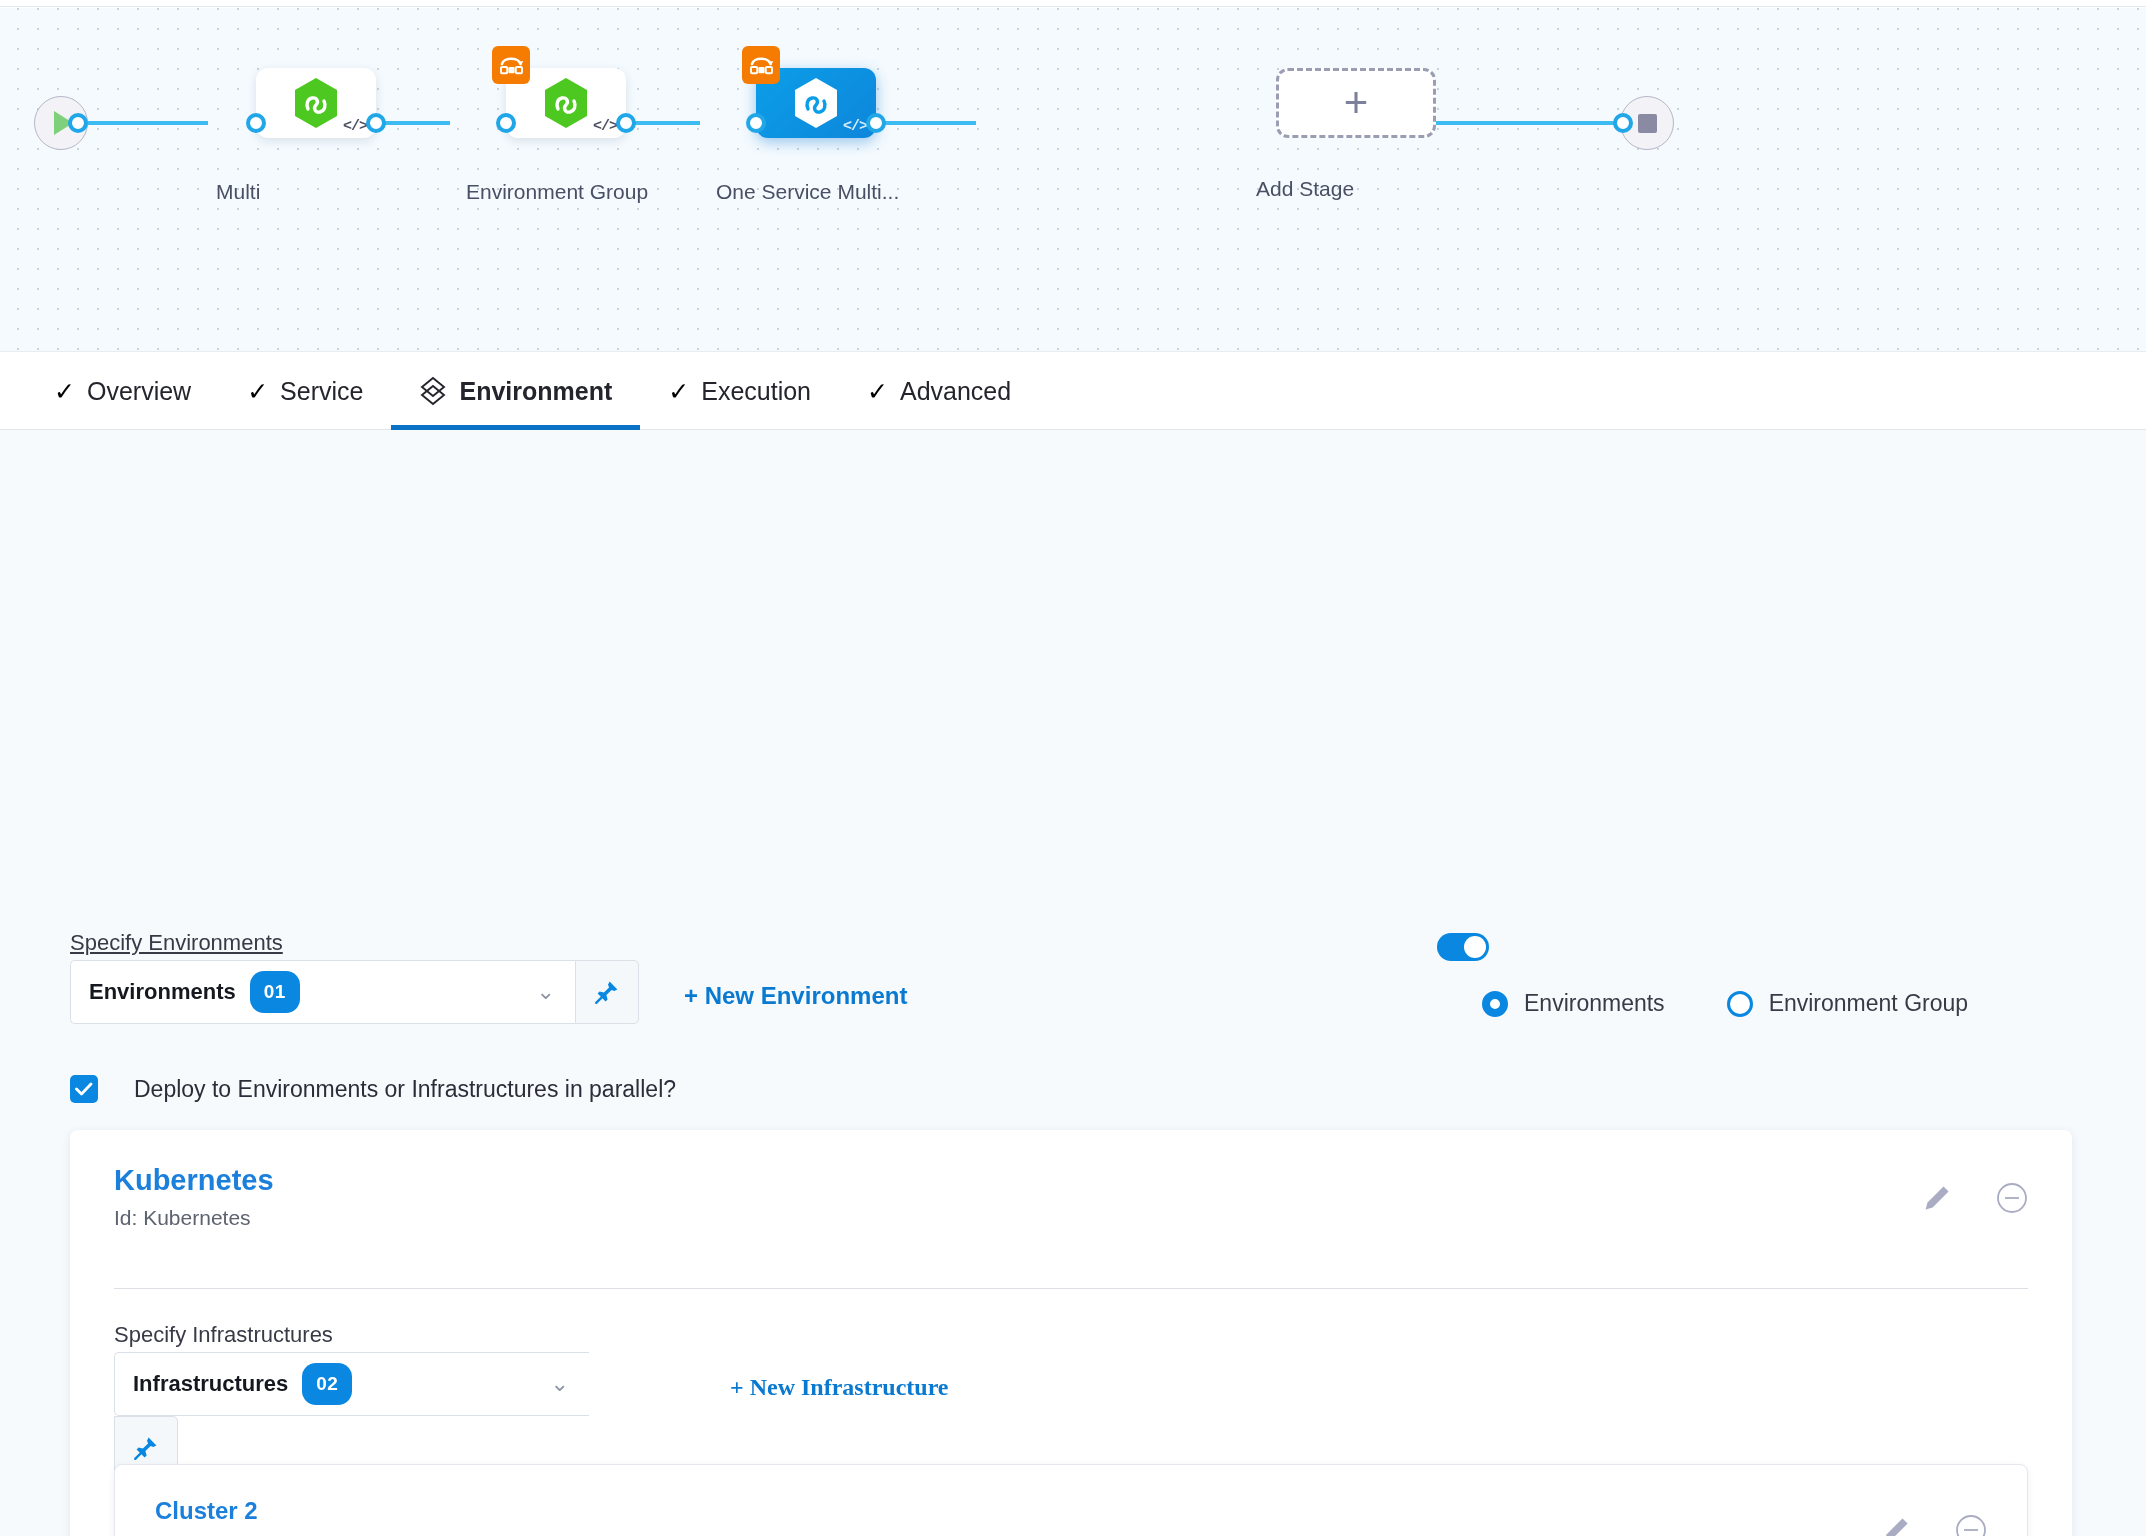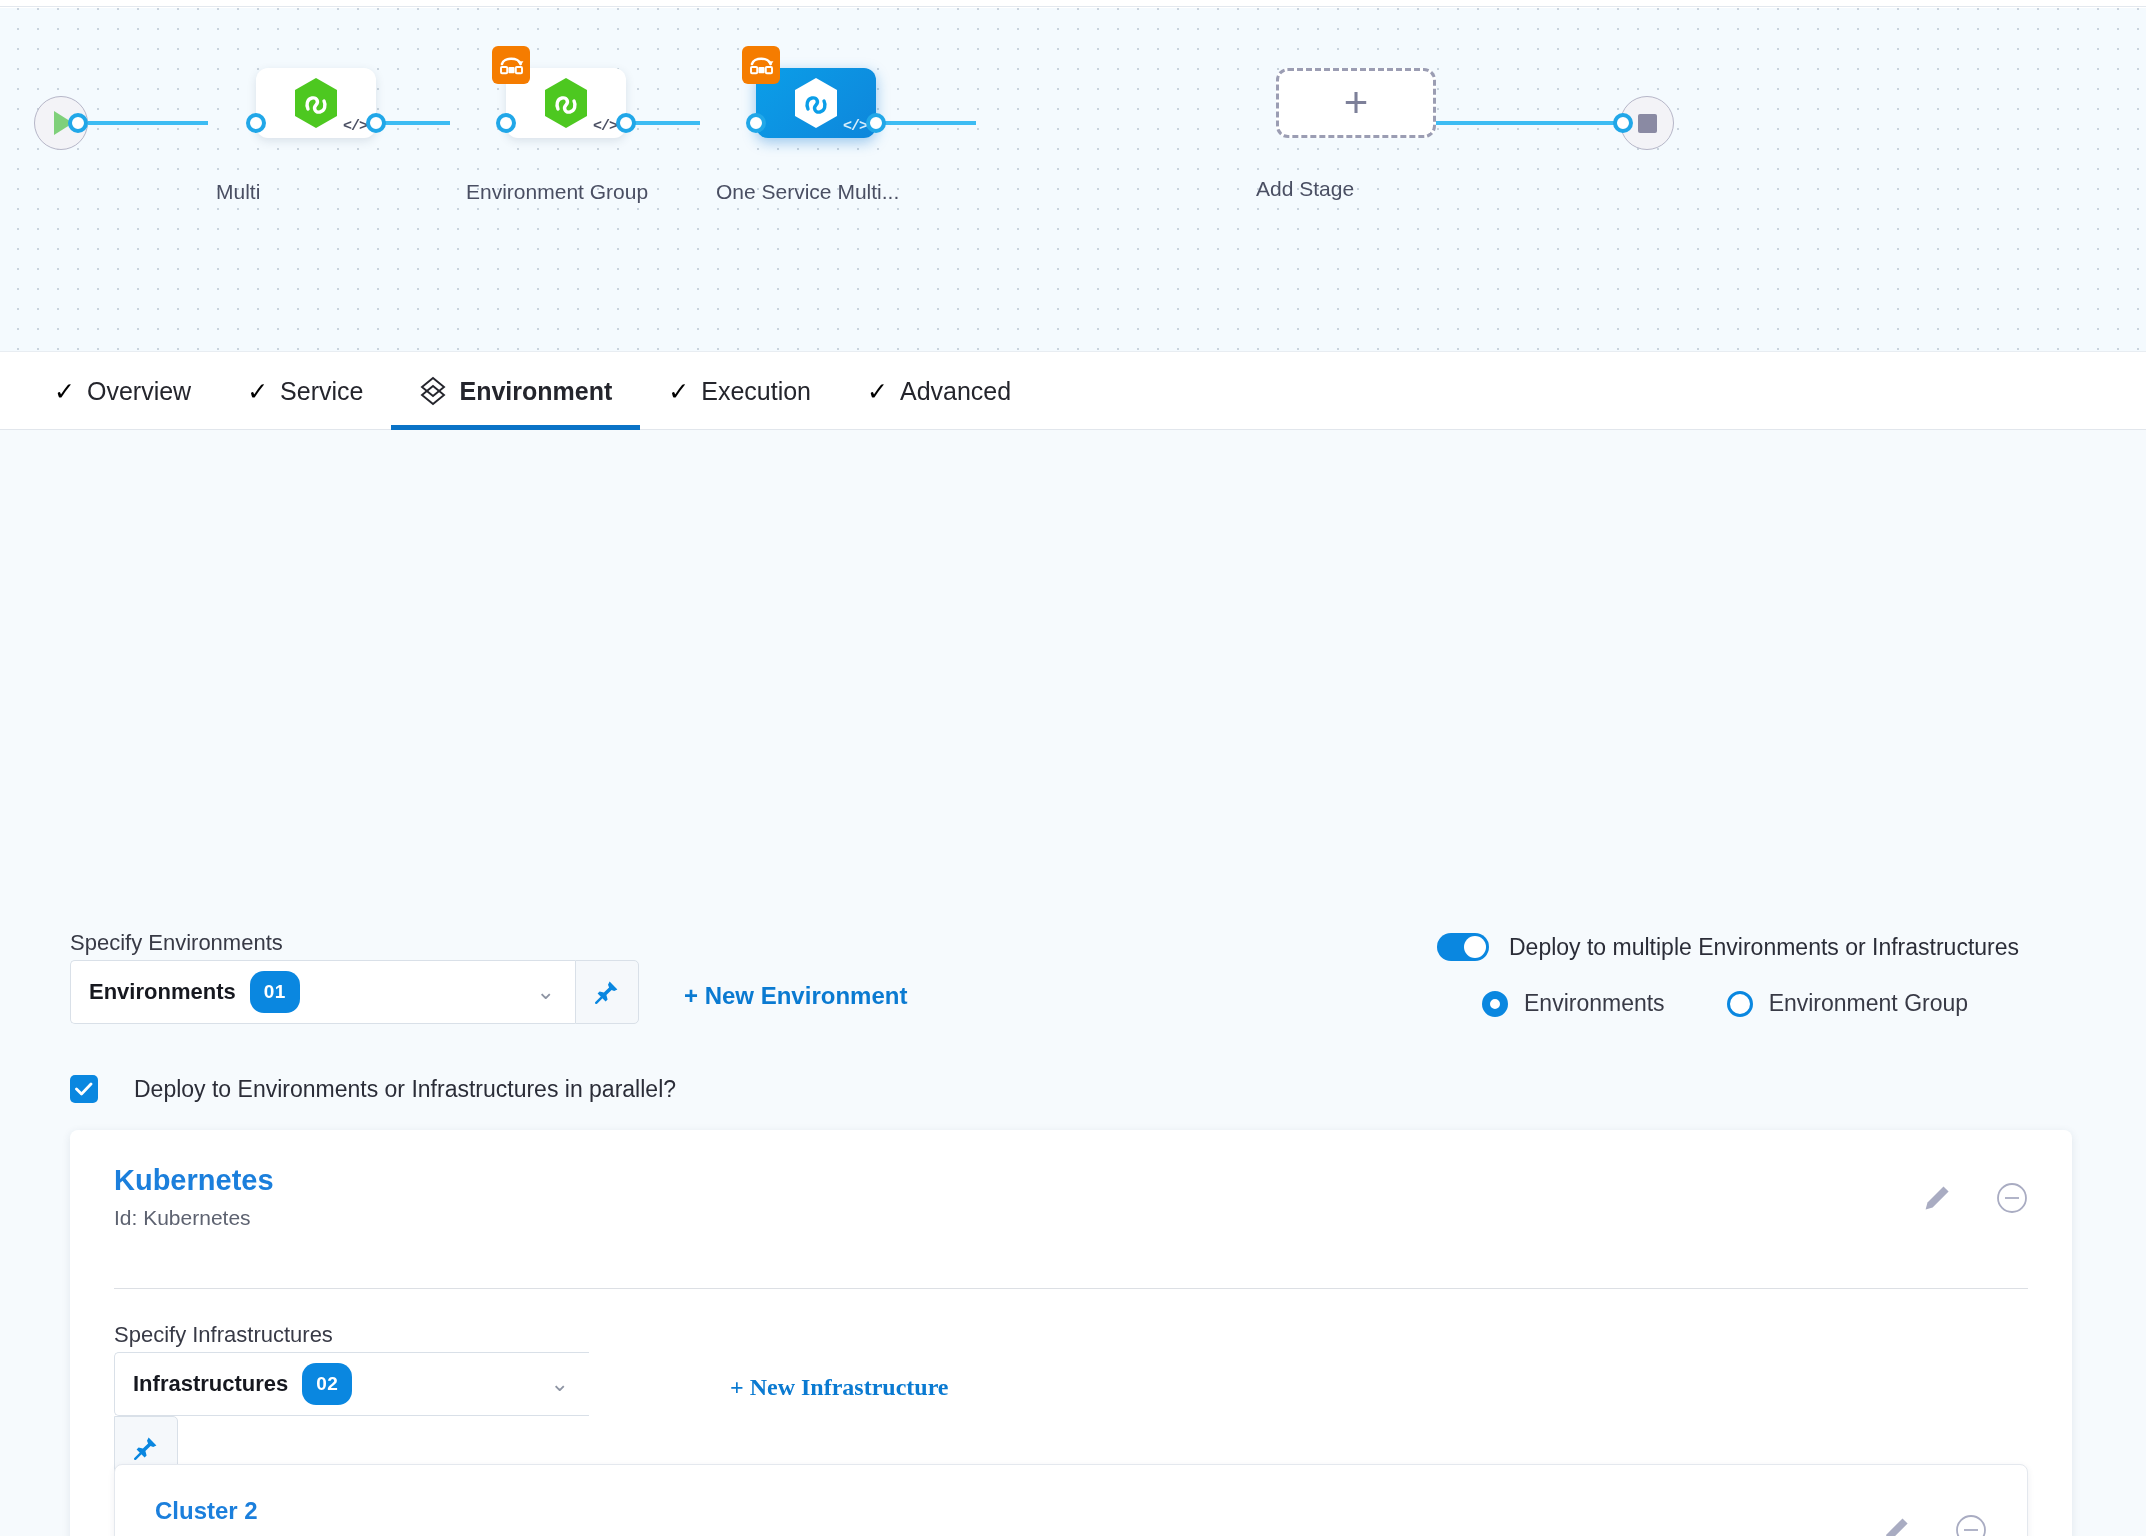--- a/index.html
+++ b/index.html
@@ -277,41 +277,40 @@
   </div>
 
   <div class="tab">
     <span class="chk">✓</span>
     <span>Advanced</span>
   </div>
 </div>
 
 <div id="body">
 
-  <div class="lbl" style="position:absolute;left:70px;top:500px;">Specify Environments</div>
+  <div class="lbl" style="position:absolute;left:70px;top:500px;text-decoration:underline;">Specify Environments</div>
 
   <div class="selectwrap" style="position:absolute;left:70px;top:530px;">
     <div class="selectbox">
       <span class="txt">Environments</span>
       <span class="countbadge">01</span>
       <span class="caret">⌄</span>
     </div>
     <div class="pinbtn">
       <svg width="26" height="26" viewBox="0 0 26 26">
         <path d="M15.6 2.6 L23.4 10.4 L20.2 12 L17.6 10.9 L12.4 16.1 L13.6 20.4 L11.6 22.4 L3.6 14.4 L5.6 12.4 L9.9 13.6 L15.1 8.4 L14 5.8 Z" fill="#0a87e0"></path>
         <path d="M8.2 17.8 L2.2 23.8" stroke="#0a87e0" stroke-width="2.4" stroke-linecap="round"></path>
       </svg>
     </div>
   </div>
 
   <div class="newlink" style="position:absolute;left:684px;top:552px;">+ New Environment</div>
 
   <div style="position:absolute;left:1437px;top:503px;display:flex;align-items:center;gap:20px;">
     <div class="toggle"></div>
-    <span class="lbl" style="font-size:23px;color:#2b2d38;">Deploy to multiple Environments or Infrastructures</span>
   </div>
 
   <div style="position:absolute;left:1482px;top:560px;display:flex;align-items:center;gap:30px;">
     <div style="display:flex;align-items:center;gap:16px;">
       <span class="radio on"></span>
       <span class="lbl" style="font-size:23px;">Environments</span>
     </div>
     <div style="display:flex;align-items:center;gap:16px;margin-left:32px;">
       <span class="radio off"></span>
       <span class="lbl" style="font-size:23px;">Environment Group</span>

